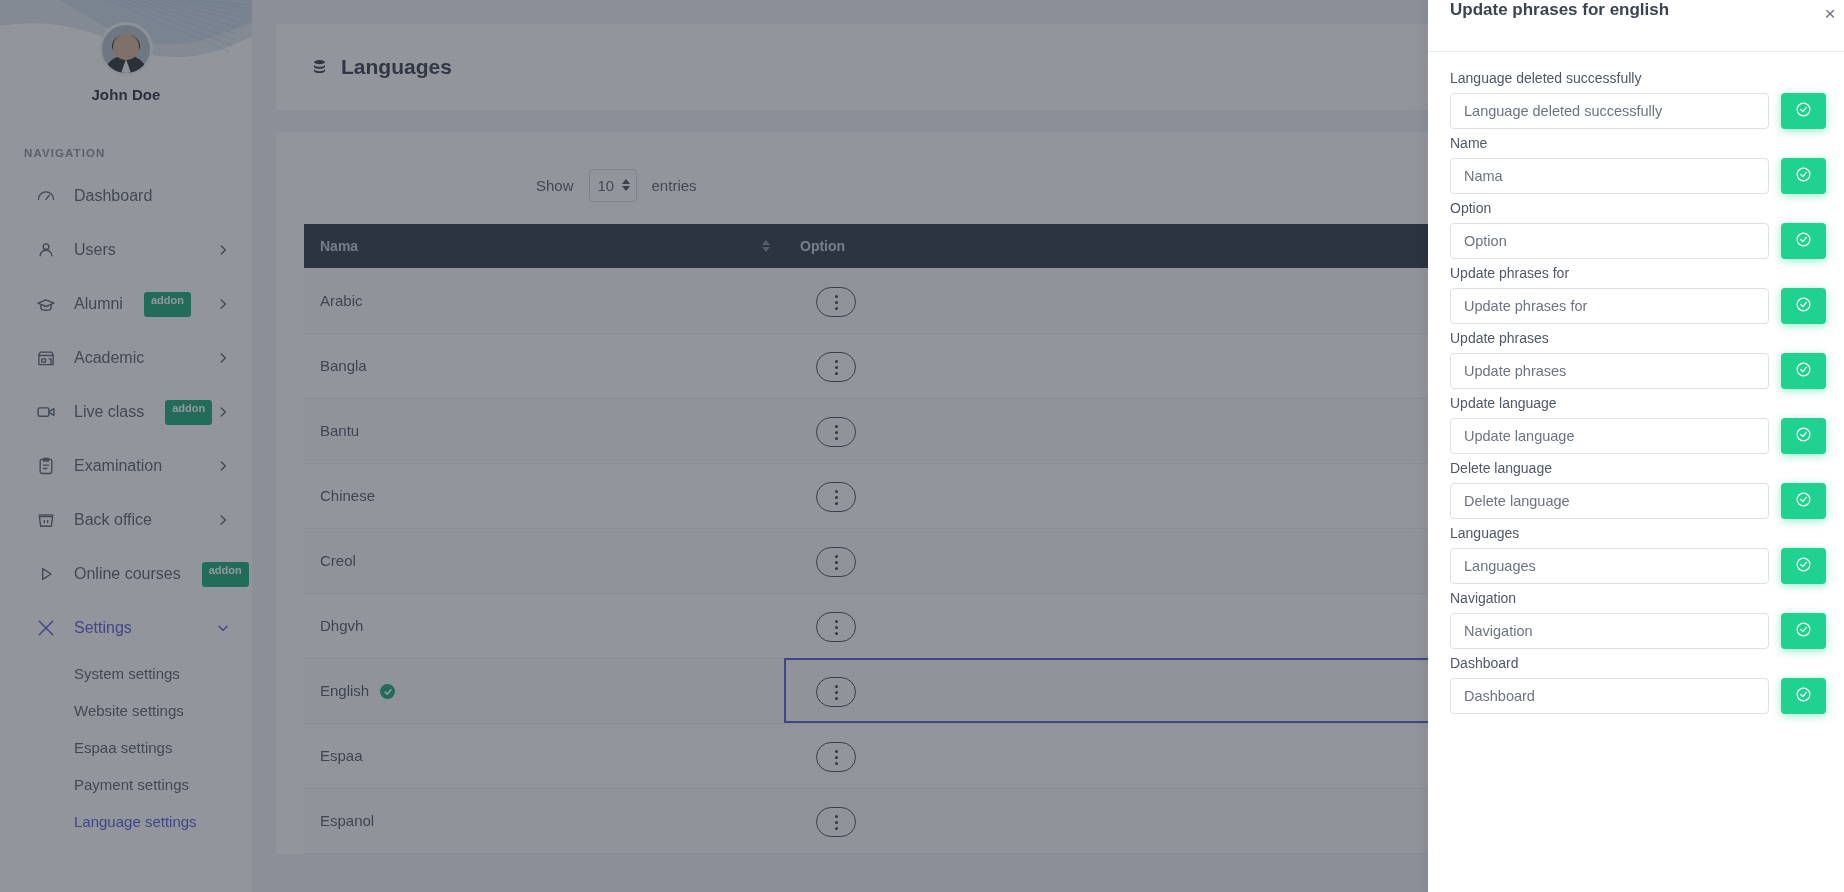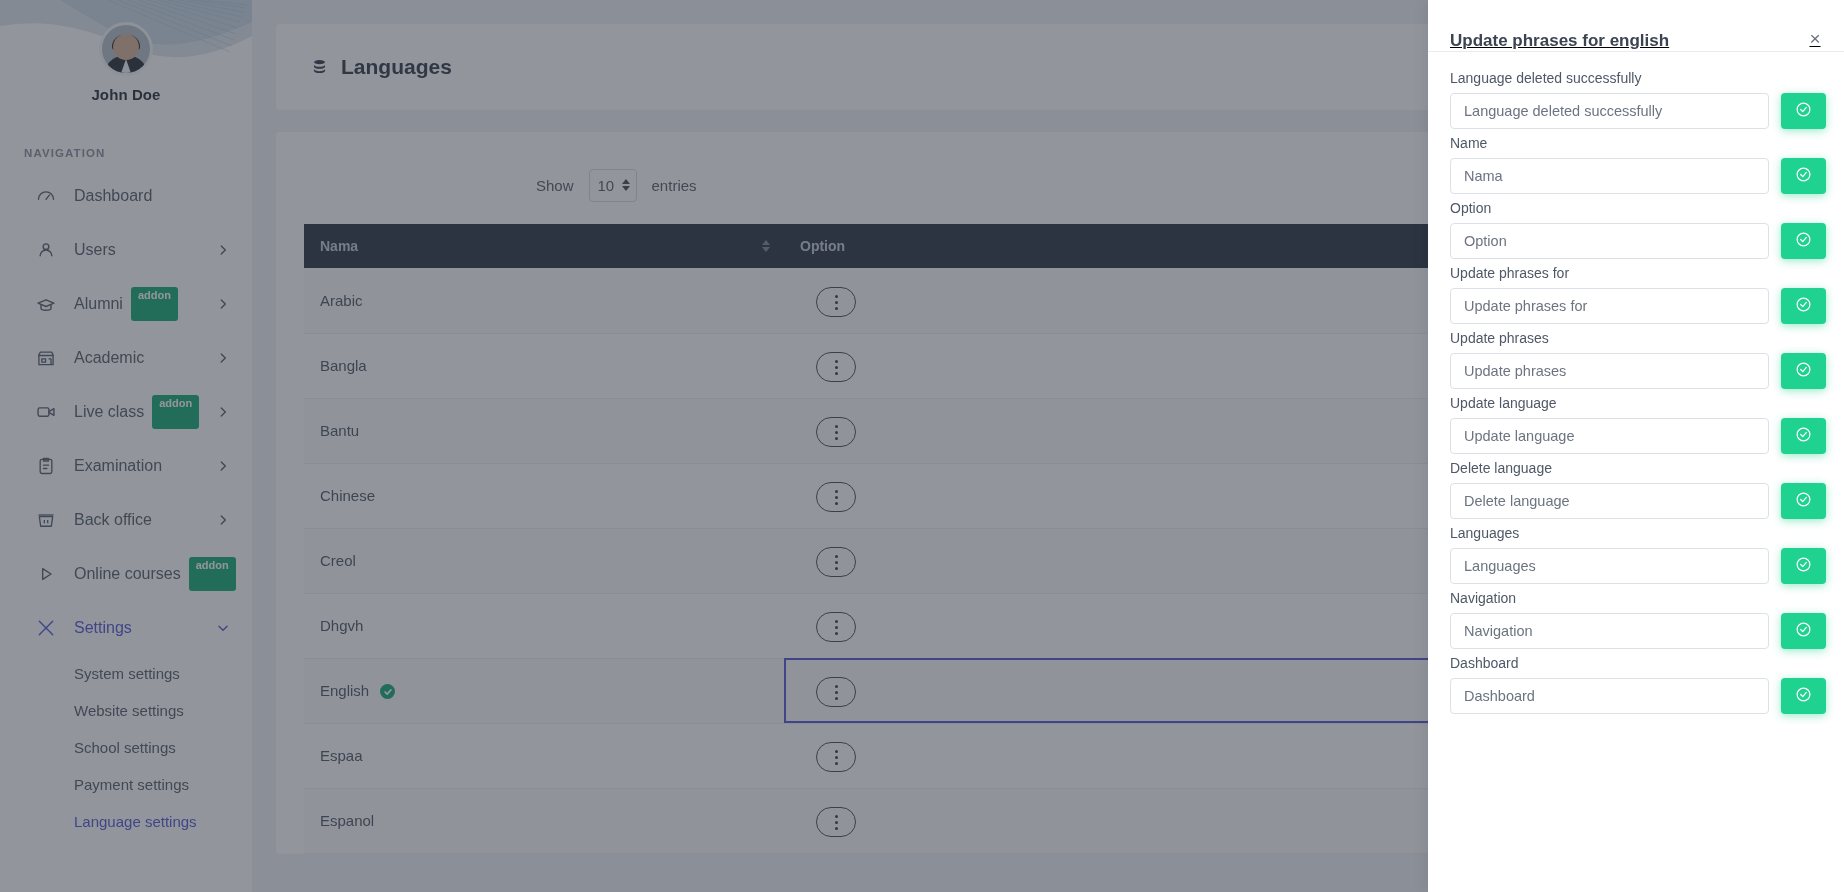--- a/index.html
+++ b/index.html
@@ -104,27 +104,27 @@
   .nav-item .chev {
     margin-left: auto;
     color: #5d6673;
     display: flex; align-items: center;
   }
   .nav-item.active { color: #5b5fd6; }
   .nav-item.active .nav-icon,
   .nav-item.active .chev { color: #5b5fd6; }
   .badge-addon {
     display: inline-block;
-    margin-left: 8px;
+    margin-left: 21px;
     background: #1fae7a;
     color: #ffffff;
     font-size: 11px;
     font-weight: 600;
     border-radius: 3px;
-    padding: 3px 7px 20px 7px;
+    padding: 3px 7px 11px 7px;
     line-height: 1;
     vertical-align: middle;
   }
   .subnav-item {
     display: flex; align-items: center;
     height: 37px;
     padding-left: 74px;
     font-size: 15px;
     color: #5d6673;
     cursor: pointer;
@@ -275,24 +275,23 @@
     top: 0; right: 0;
     width: 416px; height: 892px;
     background: #ffffff;
     z-index: 60;
     display: flex; flex-direction: column;
     box-shadow: -2px 0 14px rgba(0,0,0,.08);
   }
   .drawer-head {
     height: 52px;
     flex: 0 0 52px;
-    display: flex; align-items: flex-end;
-    padding: 0 16px 0 22px;
+    display: flex; align-items: flex-start;
+    padding: 0 1px 0 22px;
     border-bottom: 1px solid #e8ebef;
-    text-decoration: underline;
   }
   .drawer-title {
     font-size: 17px; font-weight: 700; color: #3c4452;
   }
   .drawer-close {
     margin-left: auto;
     width: 26px; height: 26px;
     display: flex; align-items: center; justify-content: center;
     font-size: 19px; color: #6c7481; cursor: pointer;
     background: none; border: none; font-family: inherit;
@@ -513,21 +512,21 @@
         </span>
       </div>
 
       <div class="subnav-item">
         <span>System settings</span>
       </div>
       <div class="subnav-item">
         <span>Website settings</span>
       </div>
       <div class="subnav-item">
-        <span>School settings</span>
+        <span>Espaa settings</span>
       </div>
       <div class="subnav-item">
         <span>Payment settings</span>
       </div>
       <div class="subnav-item active">
         <span>Language settings</span>
       </div>
     </aside>
 
     <main class="main">

